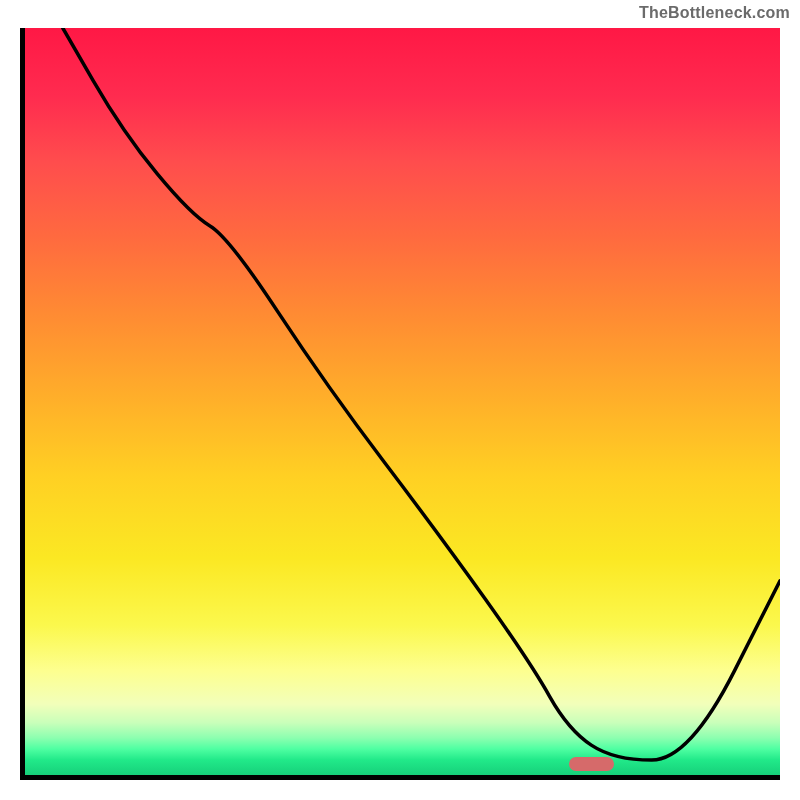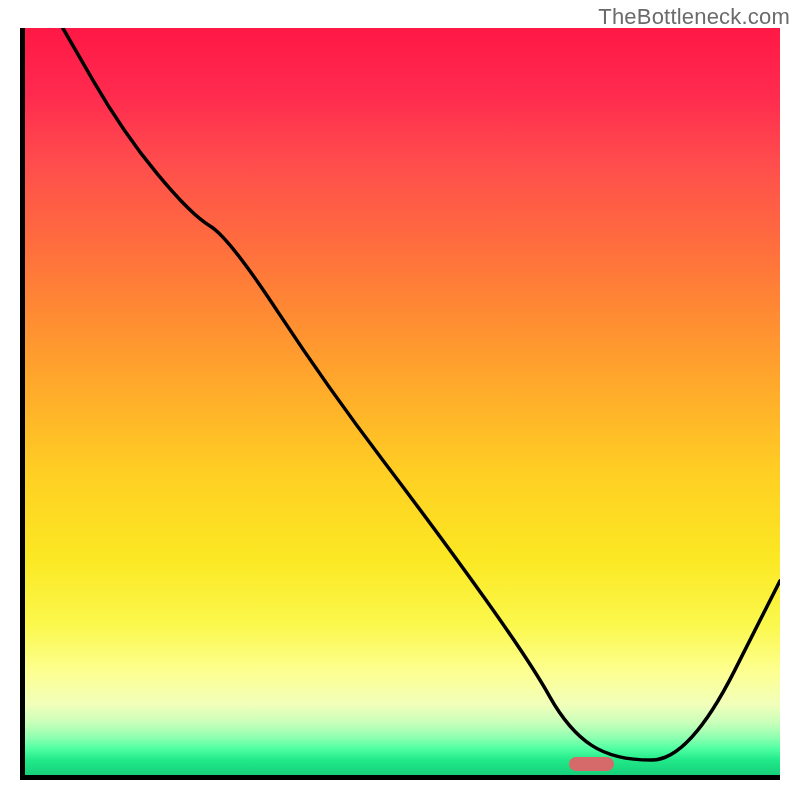--- a/index.html
+++ b/index.html
@@ -13,22 +13,22 @@
   .canvas {
     position: relative;
     width: 800px;
     height: 800px;
   }
   .watermark {
     position: absolute;
     top: 4px;
     right: 10px;
     color: #6b6b6b;
-    font-size: 22px;
-    font-weight: 400;
+    font-size: 16px;
+    font-weight: 700;
     letter-spacing: 0.2px;
     z-index: 5;
   }
   .plot-frame {
     position: absolute;
     left: 20px;
     top: 28px;
     width: 760px;
     height: 752px;
     border-left: 5px solid #000;

